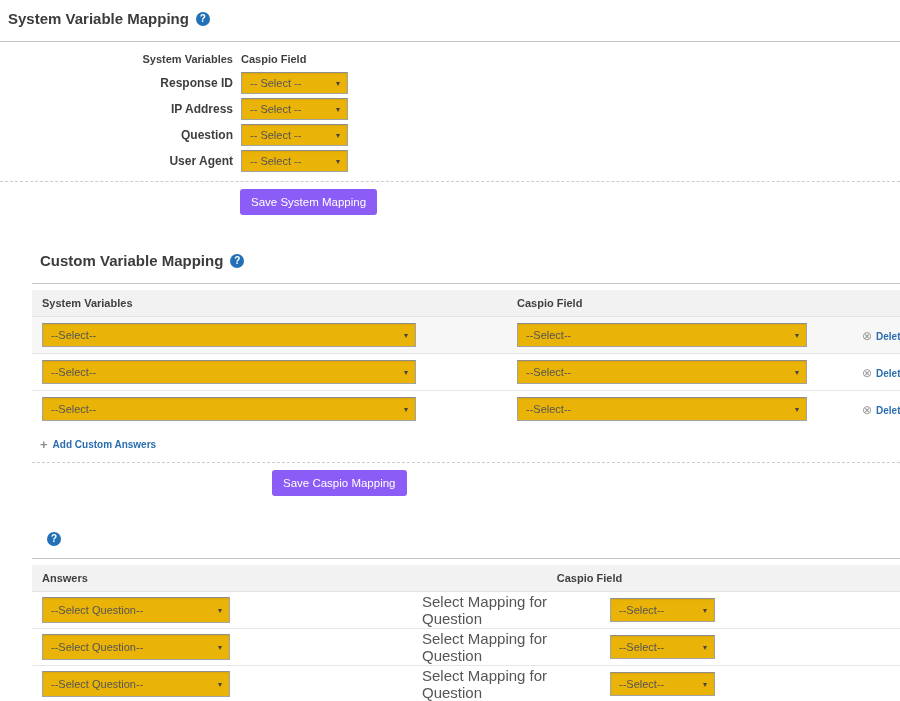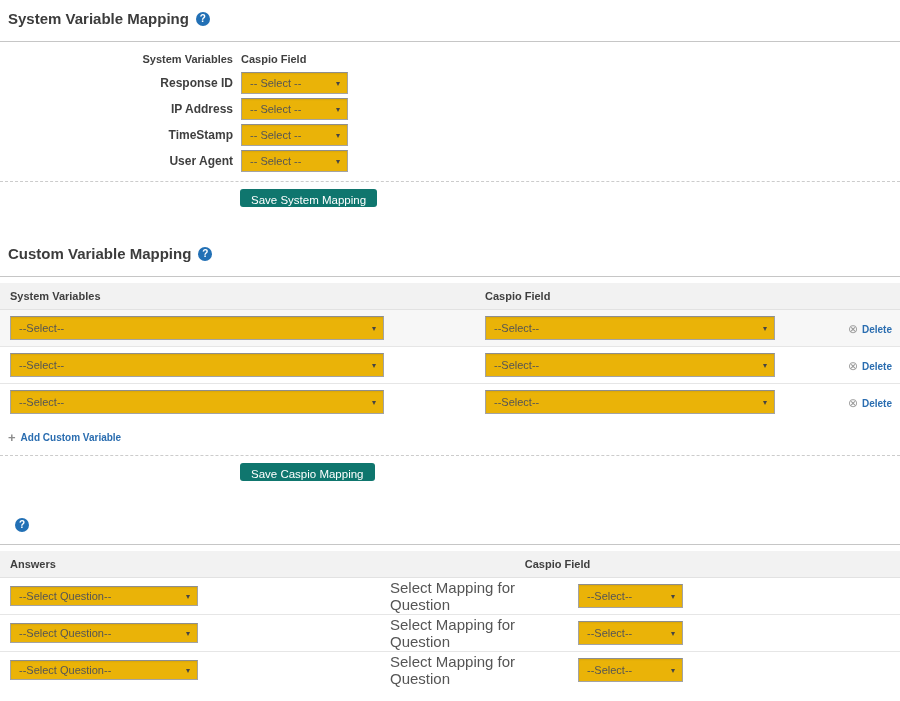--- a/index.html
+++ b/index.html
@@ -64,34 +64,34 @@
     cursor: pointer;
   }
   .sel .arrow {
     font-size: 8px;
     color: #444;
     margin-left: 4px;
   }
   .sel-sm { width: 107px; height: 22px; }   
   .sel-lg { width: 374px; height: 24px; }   
   .sel-md { width: 290px; height: 24px; }   
-  .sel-q  { width: 188px; height: 20px; gap: 28px; }   
+  .sel-q  { width: 188px; height: 26px; gap: 28px; }   
   .sel-a  { width: 105px; height: 24px; }   
 
   
   .btn {
     display: inline-block;
-    background: #0f766e;
+    background: #8b5cf6;
     color: #ffffff;
     border: none;
     border-radius: 3px;
     font-family: "Liberation Sans", "DejaVu Sans", sans-serif;
     font-size: 11.5px;
     padding: 5px 11px;
-    height: 18px;
+    height: 26px;
     line-height: 12px;
     cursor: pointer;
   }
   .btn-row { margin: 7px 0 0 240px; }
 
   
   .sys-grid {
     display: grid;
     grid-template-columns: 233px 107px;
     column-gap: 8px;
@@ -176,21 +176,21 @@
     text-decoration: none;
     cursor: pointer;
   }
   .del-ico {
     color: #999;
     font-size: 12px;
     margin-right: 4px;
     line-height: 1;
   }
   .foot-dashed { margin-top: 9px; }
-  .sec-gap { margin-top: 27px; }
+  .sec-gap { margin-top: 27px; padding-left: 32px; }
 </style>
 </head>
 <body>
 
 <div class="page">
 
   <section>
     <h2 class="sec-title">
       <span>System Variable Mapping</span>
       <span class="help">?</span>
@@ -206,21 +206,21 @@
         <span>-- Select --</span>
         <span class="arrow">▾</span>
       </div>
 
       <div class="sys-label">IP Address</div>
       <div class="sel sel-sm">
         <span>-- Select --</span>
         <span class="arrow">▾</span>
       </div>
 
-      <div class="sys-label">TimeStamp</div>
+      <div class="sys-label">Question</div>
       <div class="sel sel-sm">
         <span>-- Select --</span>
         <span class="arrow">▾</span>
       </div>
 
       <div class="sys-label">User Agent</div>
       <div class="sel sel-sm">
         <span>-- Select --</span>
         <span class="arrow">▾</span>
       </div>
@@ -305,21 +305,21 @@
           <a class="delete-link">
             <span class="del-ico">⊗</span>
             <span class="link-text">Delete</span>
           </a>
         </div>
       </div>
     </div>
 
     <a class="add-link">
       <span class="plus">+</span>
-      <span class="link-text">Add Custom Variable</span>
+      <span class="link-text">Add Custom Answers</span>
     </a>
     <div class="dashed foot-dashed"></div>
     <div class="btn-row">
       <button class="btn">Save Caspio Mapping</button>
     </div>
   </section>
 
   <section class="sec-gap">
     <h2 class="sec-title">
       <span class="help">?</span>

